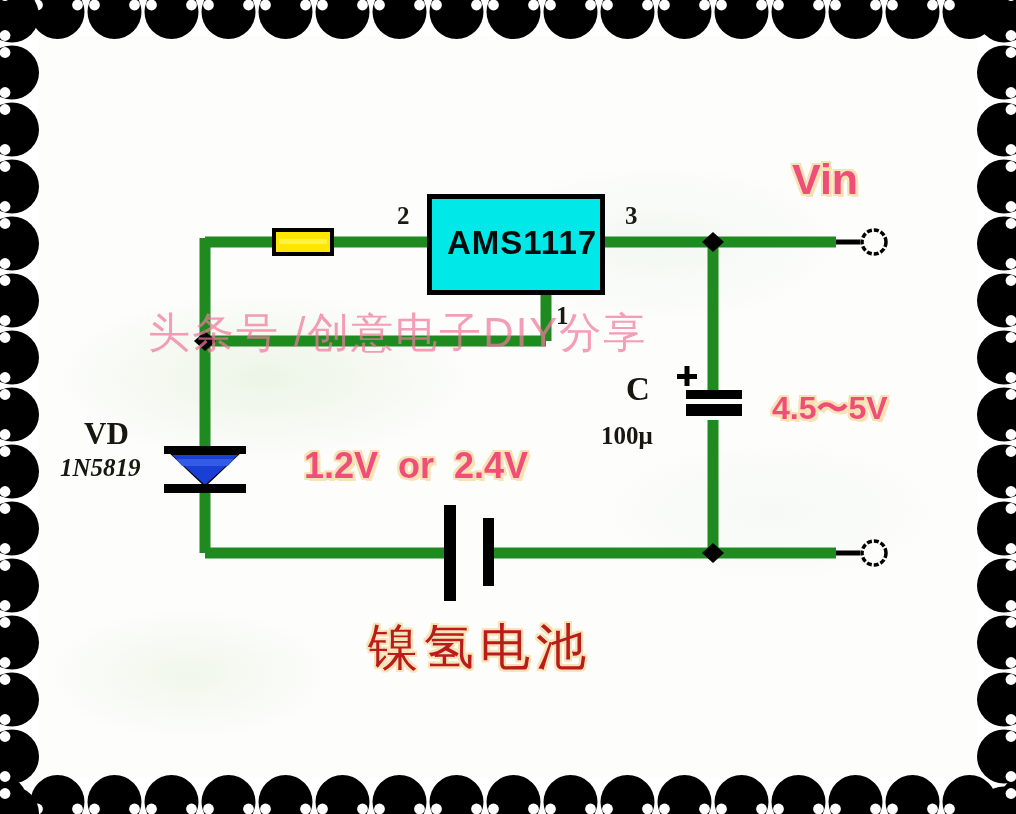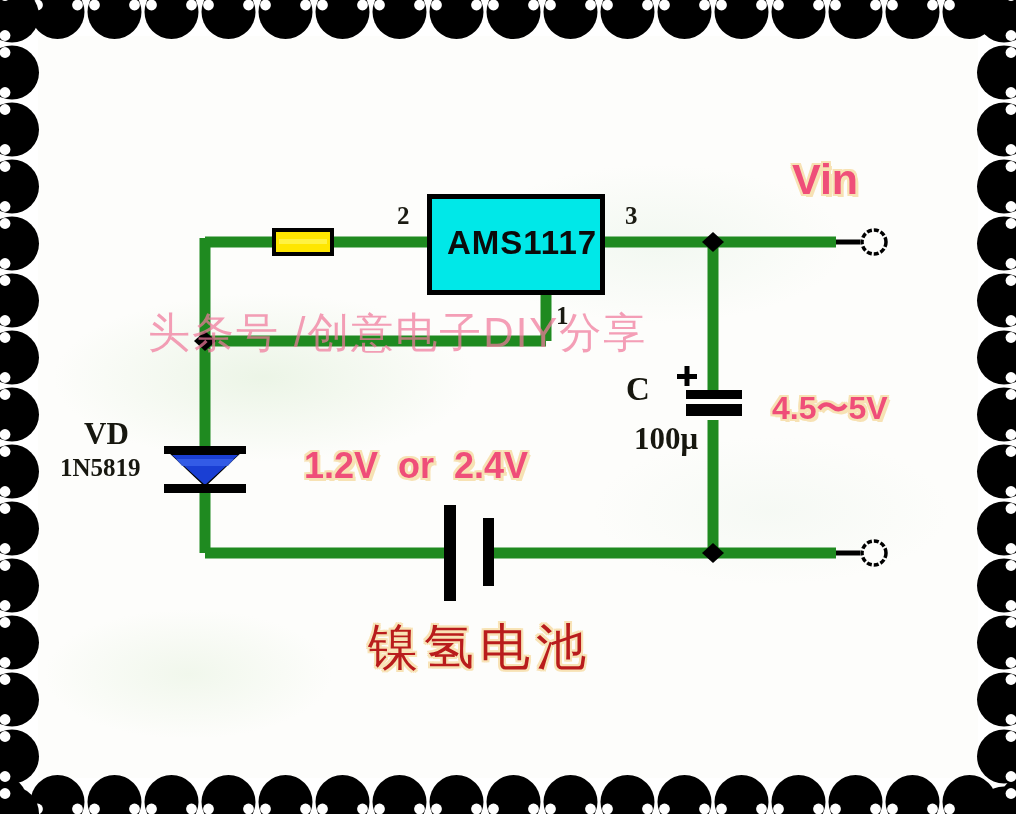--- a/index.html
+++ b/index.html
@@ -301,22 +301,22 @@
 
   <div class="lbl lbl-pink" style="left:304px; top:448px; font-size:36px;text-align:center;">1.2V  or  2.4V</div>
 
   <div class="ic-text">AMS1117</div>
 
   <div class="lbl lbl-pinnum" style="left:397px; top:203px;">2</div>
   <div class="lbl lbl-pinnum" style="left:625px; top:203px;">3</div>
   <div class="lbl lbl-pinnum" style="left:556px; top:303px;">1</div>
 
   <div class="lbl lbl-black" style="left:84px; top:418px; font-size:31px;">VD</div>
-  <div class="lbl lbl-black" style="left:60px; top:455px; font-size:25px;">1N5819</div>
+  <div class="lbl lbl-black" style="left:60px; top:455px; font-size:25px;font-style:italic;">1N5819</div>
 
   <div class="lbl lbl-black" style="left:626px; top:373px; font-size:33px;">C</div>
-  <div class="lbl lbl-black" style="left:634px; top:423px; font-size:31px;">100μ</div>
+  <div class="lbl lbl-black" style="left:601px; top:423px; font-size:25px;">100μ</div>
 
   <div class="watermark">头条号 /创意电子DIY分享</div>
 
   <div class="caption-cn">镍氢电池</div>
 
 </div>
 
 </body></html>

